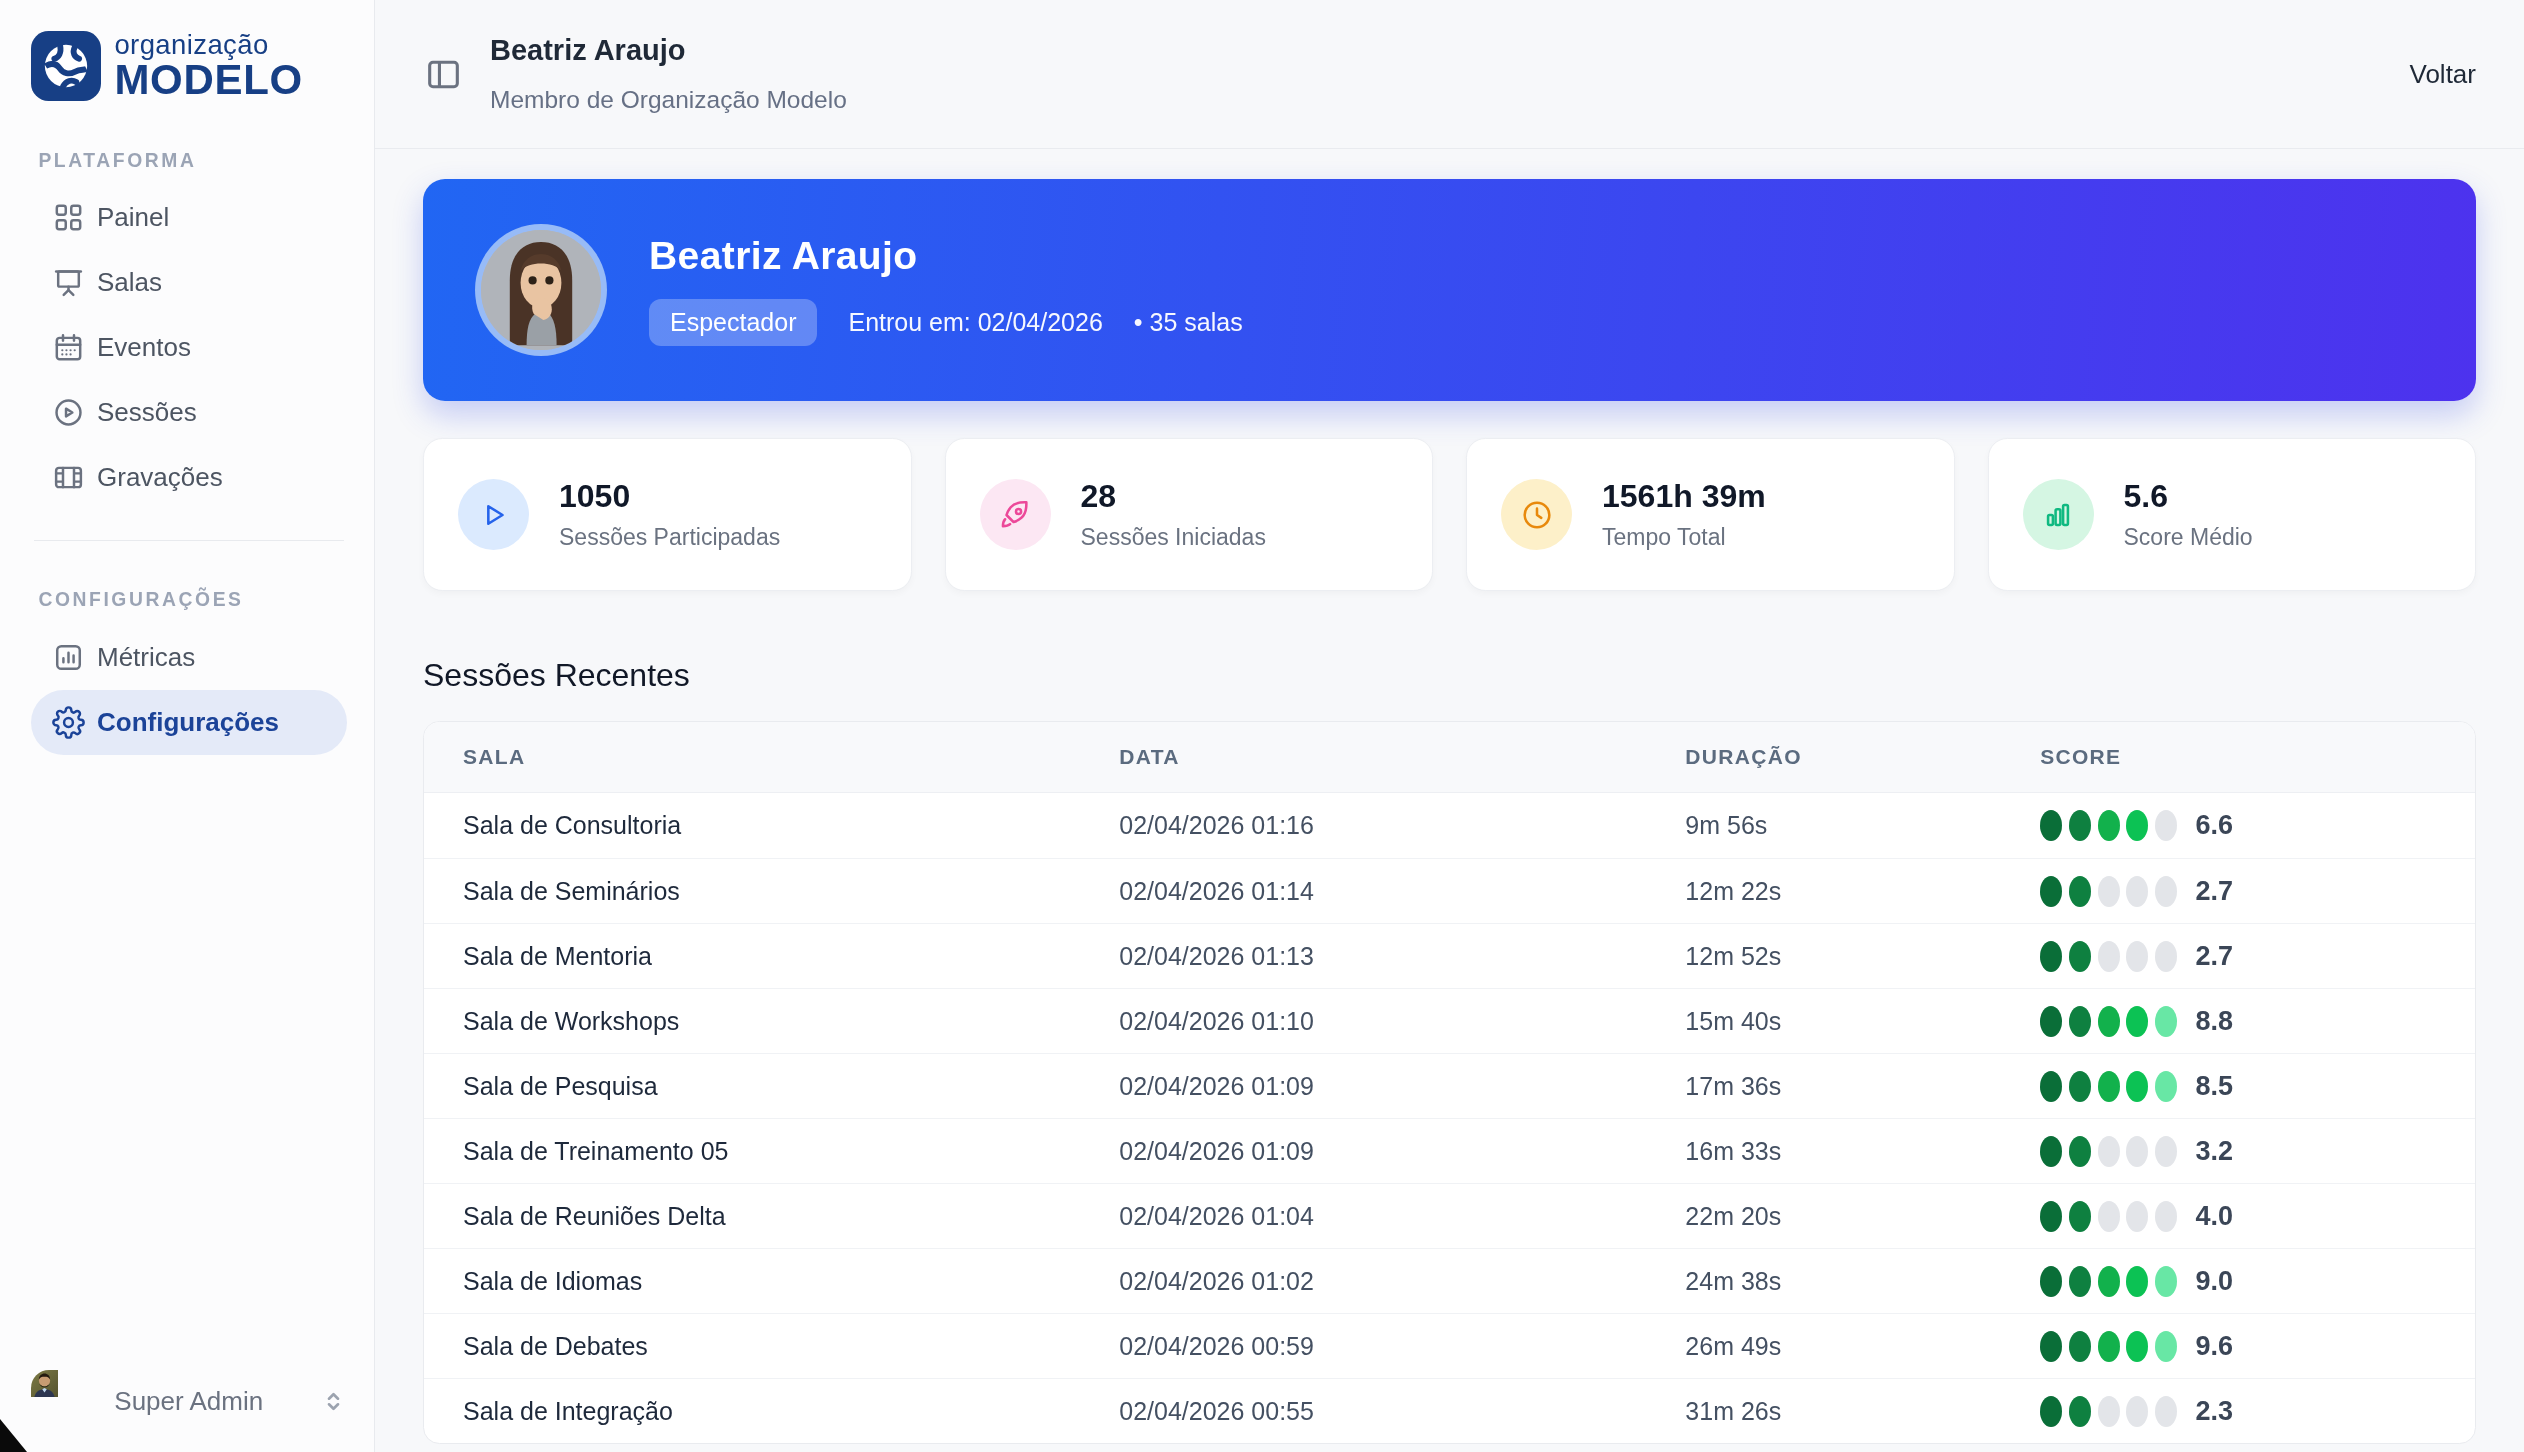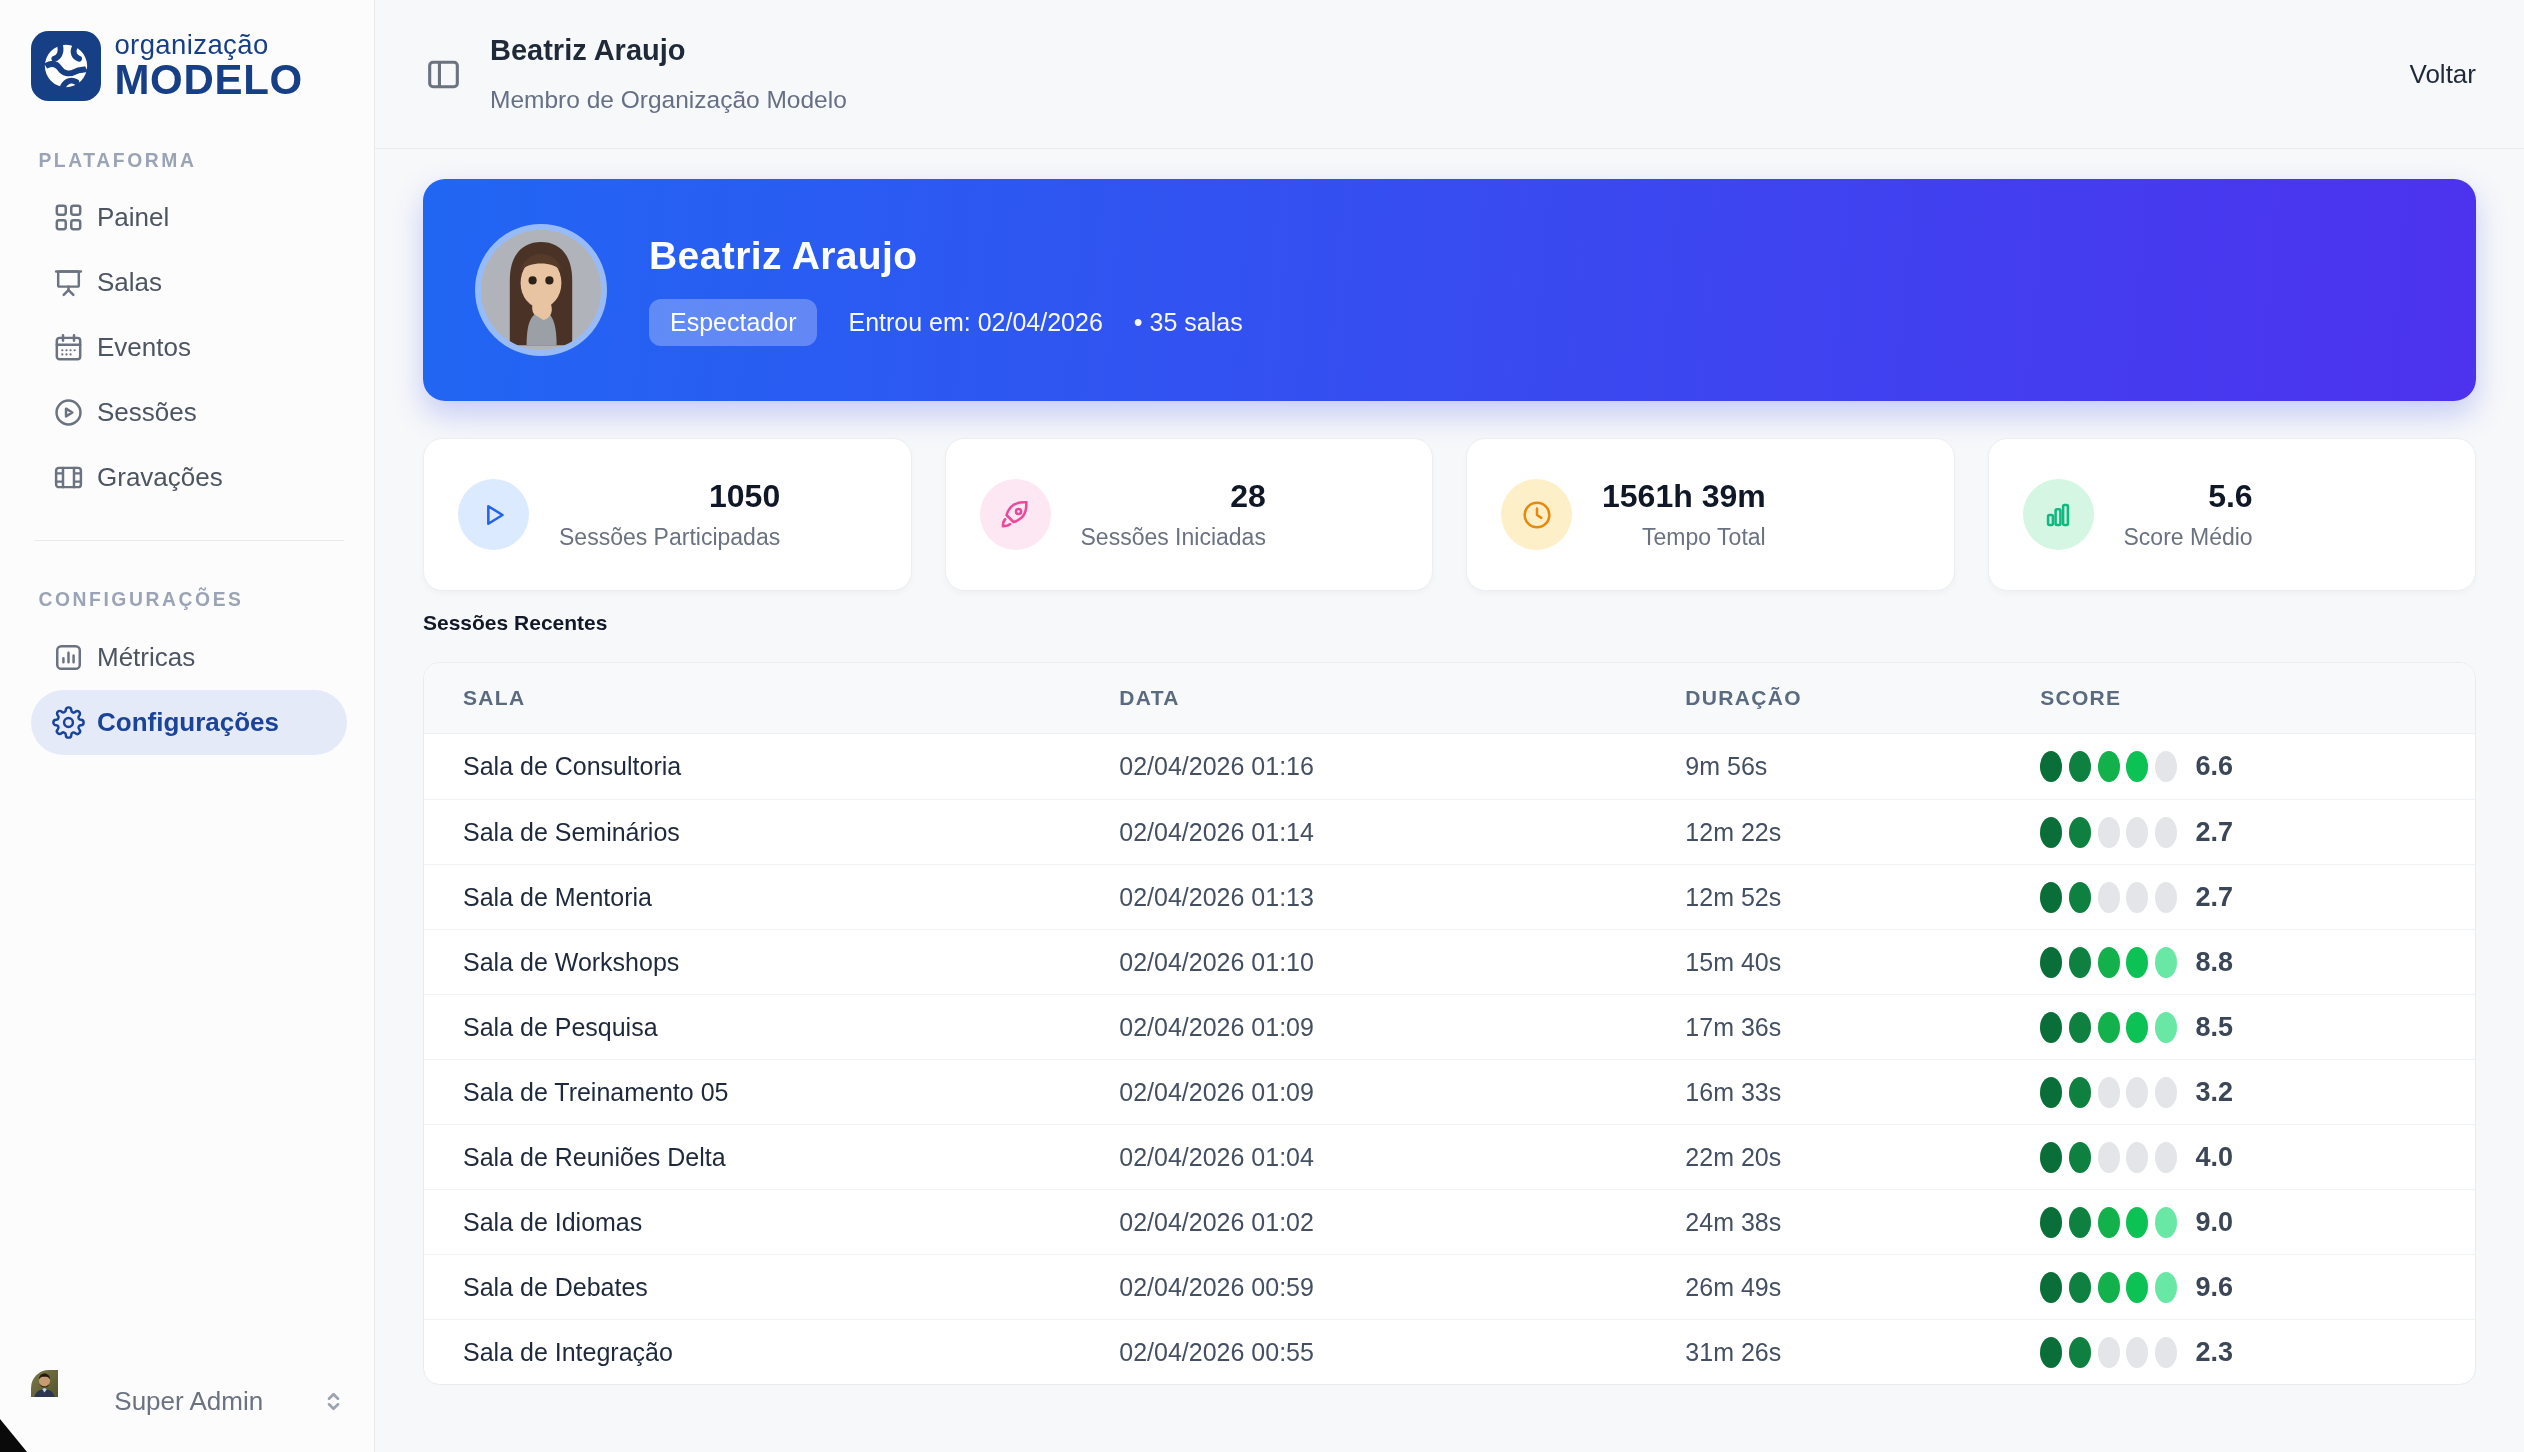--- a/index.html
+++ b/index.html
@@ -55,29 +55,29 @@
   .meta-row { margin-top:21px; display:flex; align-items:center; gap:31px; }
   .role-badge { background:rgba(255,255,255,.27); border-radius:12px;
     padding:9px 21px; font-size:25px; font-weight:500; }
   .meta-text { font-size:25px; color:rgba(255,255,255,.96); }
 
   
   .stats-row { margin-top:37px; display:grid; grid-template-columns:repeat(4,1fr);
     gap:33px; }
   .stat-card { background:#fff; border:1.5px solid #eceef2; border-radius:19.3px;
     padding:39px 34px; display:flex; align-items:center; gap:30px;
-    box-shadow:0 3px 7.4px rgba(17,24,39,.03);text-align:right; }
+    box-shadow:0 3px 7.4px rgba(17,24,39,.03); }
   .stat-icon { width:71px; height:71px; border-radius:50%; display:flex;
     align-items:center; justify-content:center; flex-shrink:0; }
   .stat-icon svg { width:34px; height:34px; }
   .stat-value { font-size:32px; font-weight:700; color:#101828; }
   .stat-label { margin-top:9px; font-size:23px; color:#6a7280; }
 
   
-  .section-title { margin-top:20px; font-size:21px; font-weight:700; color:#111827; }
+  .section-title { margin-top:66px; font-size:32px; font-weight:400; color:#111827; }
   .table-card { margin-top:27px; background:#fff; border:1.5px solid #e9ebef;
     border-radius:16.4px; overflow:hidden; }
   .t-head { display:grid; grid-template-columns:33.9% 27.6% 17.3% 1fr;
     height:71px; align-items:center; background:#f8f9fb;
     border-bottom:1.5px solid #edeff3; }
   .t-head > div { font-size:21px; font-weight:700; color:#5b6b7f;
     letter-spacing:1.3px; }
   .t-head > div:first-child { padding-left:39px; }
   .t-row { display:grid; grid-template-columns:33.9% 27.6% 17.3% 1fr;
     height:65px; align-items:center; border-top:1.5px solid #f0f2f5; cursor:pointer; }

